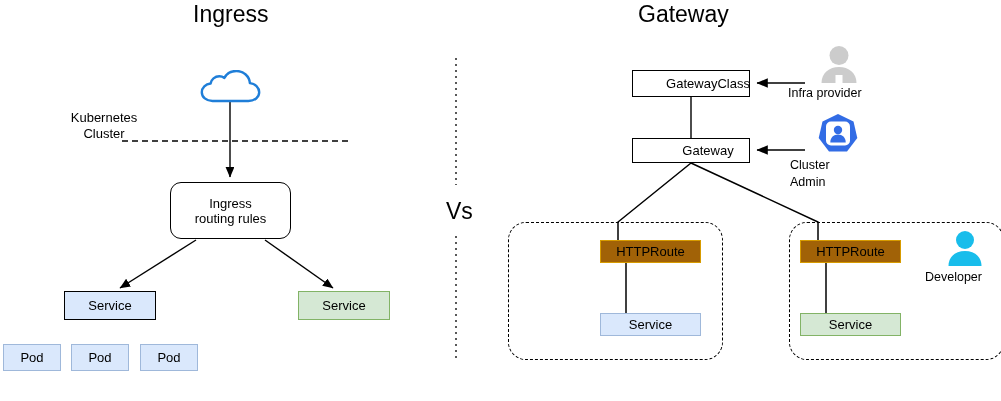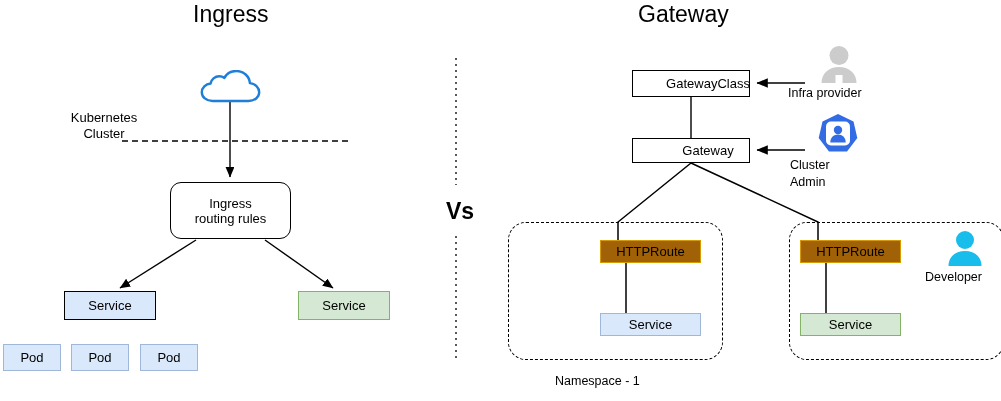--- a/index.html
+++ b/index.html
@@ -28,21 +28,20 @@
     color: #000000;
     white-space: nowrap;
   }
   .vs-label {
     position: absolute;
     font-size: 23px;
     color: #000000;
     background: #ffffff;
     padding: 2px 6px;
     white-space: nowrap;
-    font-weight: bold;
   }
   .node {
     position: absolute;
     box-sizing: border-box;
     display: flex;
     align-items: center;
     justify-content: center;
     text-align: center;
     font-size: 13px;
     line-height: 15px;
@@ -194,21 +193,20 @@
     </svg>
   </div>
   <div class="caption" style="left:790px; top:157px; width:96px; line-height:17px;">
     <span>Cluster</span><br>
     <span>Admin</span>
   </div>
 
   <div class="namespace-box" style="left:508px; top:222px; width:215px; height:138px;"></div>
   <div class="node node-orange" style="left:600px; top:240px; width:101px; height:23px;">HTTPRoute</div>
   <div class="node node-blue-soft" style="left:600px; top:313px; width:101px; height:23px;">Service</div>
-  <div class="caption" style="left:555px; top:374px; width:120px;">Namespace - 1</div>
 
   <div class="namespace-box" style="left:789px; top:222px; width:215px; height:138px;"></div>
   <div class="node node-orange" style="left:800px; top:240px; width:101px; height:23px;">HTTPRoute</div>
   <div class="node node-green" style="left:800px; top:313px; width:101px; height:23px;">Service</div>
 
   <div class="icon-wrap" style="left:946px; top:230px; width:38px; height:36px;">
     <svg viewBox="0 0 38 36" width="38" height="36" aria-hidden="true">
       <circle cx="19" cy="10" r="9" fill="#18bdeb"></circle>
       <path d="M2.5,36 C2.5,26.5 9.8,21 19,21 C28.2,21 35.5,26.5 35.5,36 Z" fill="#18bdeb"></path>
     </svg>

